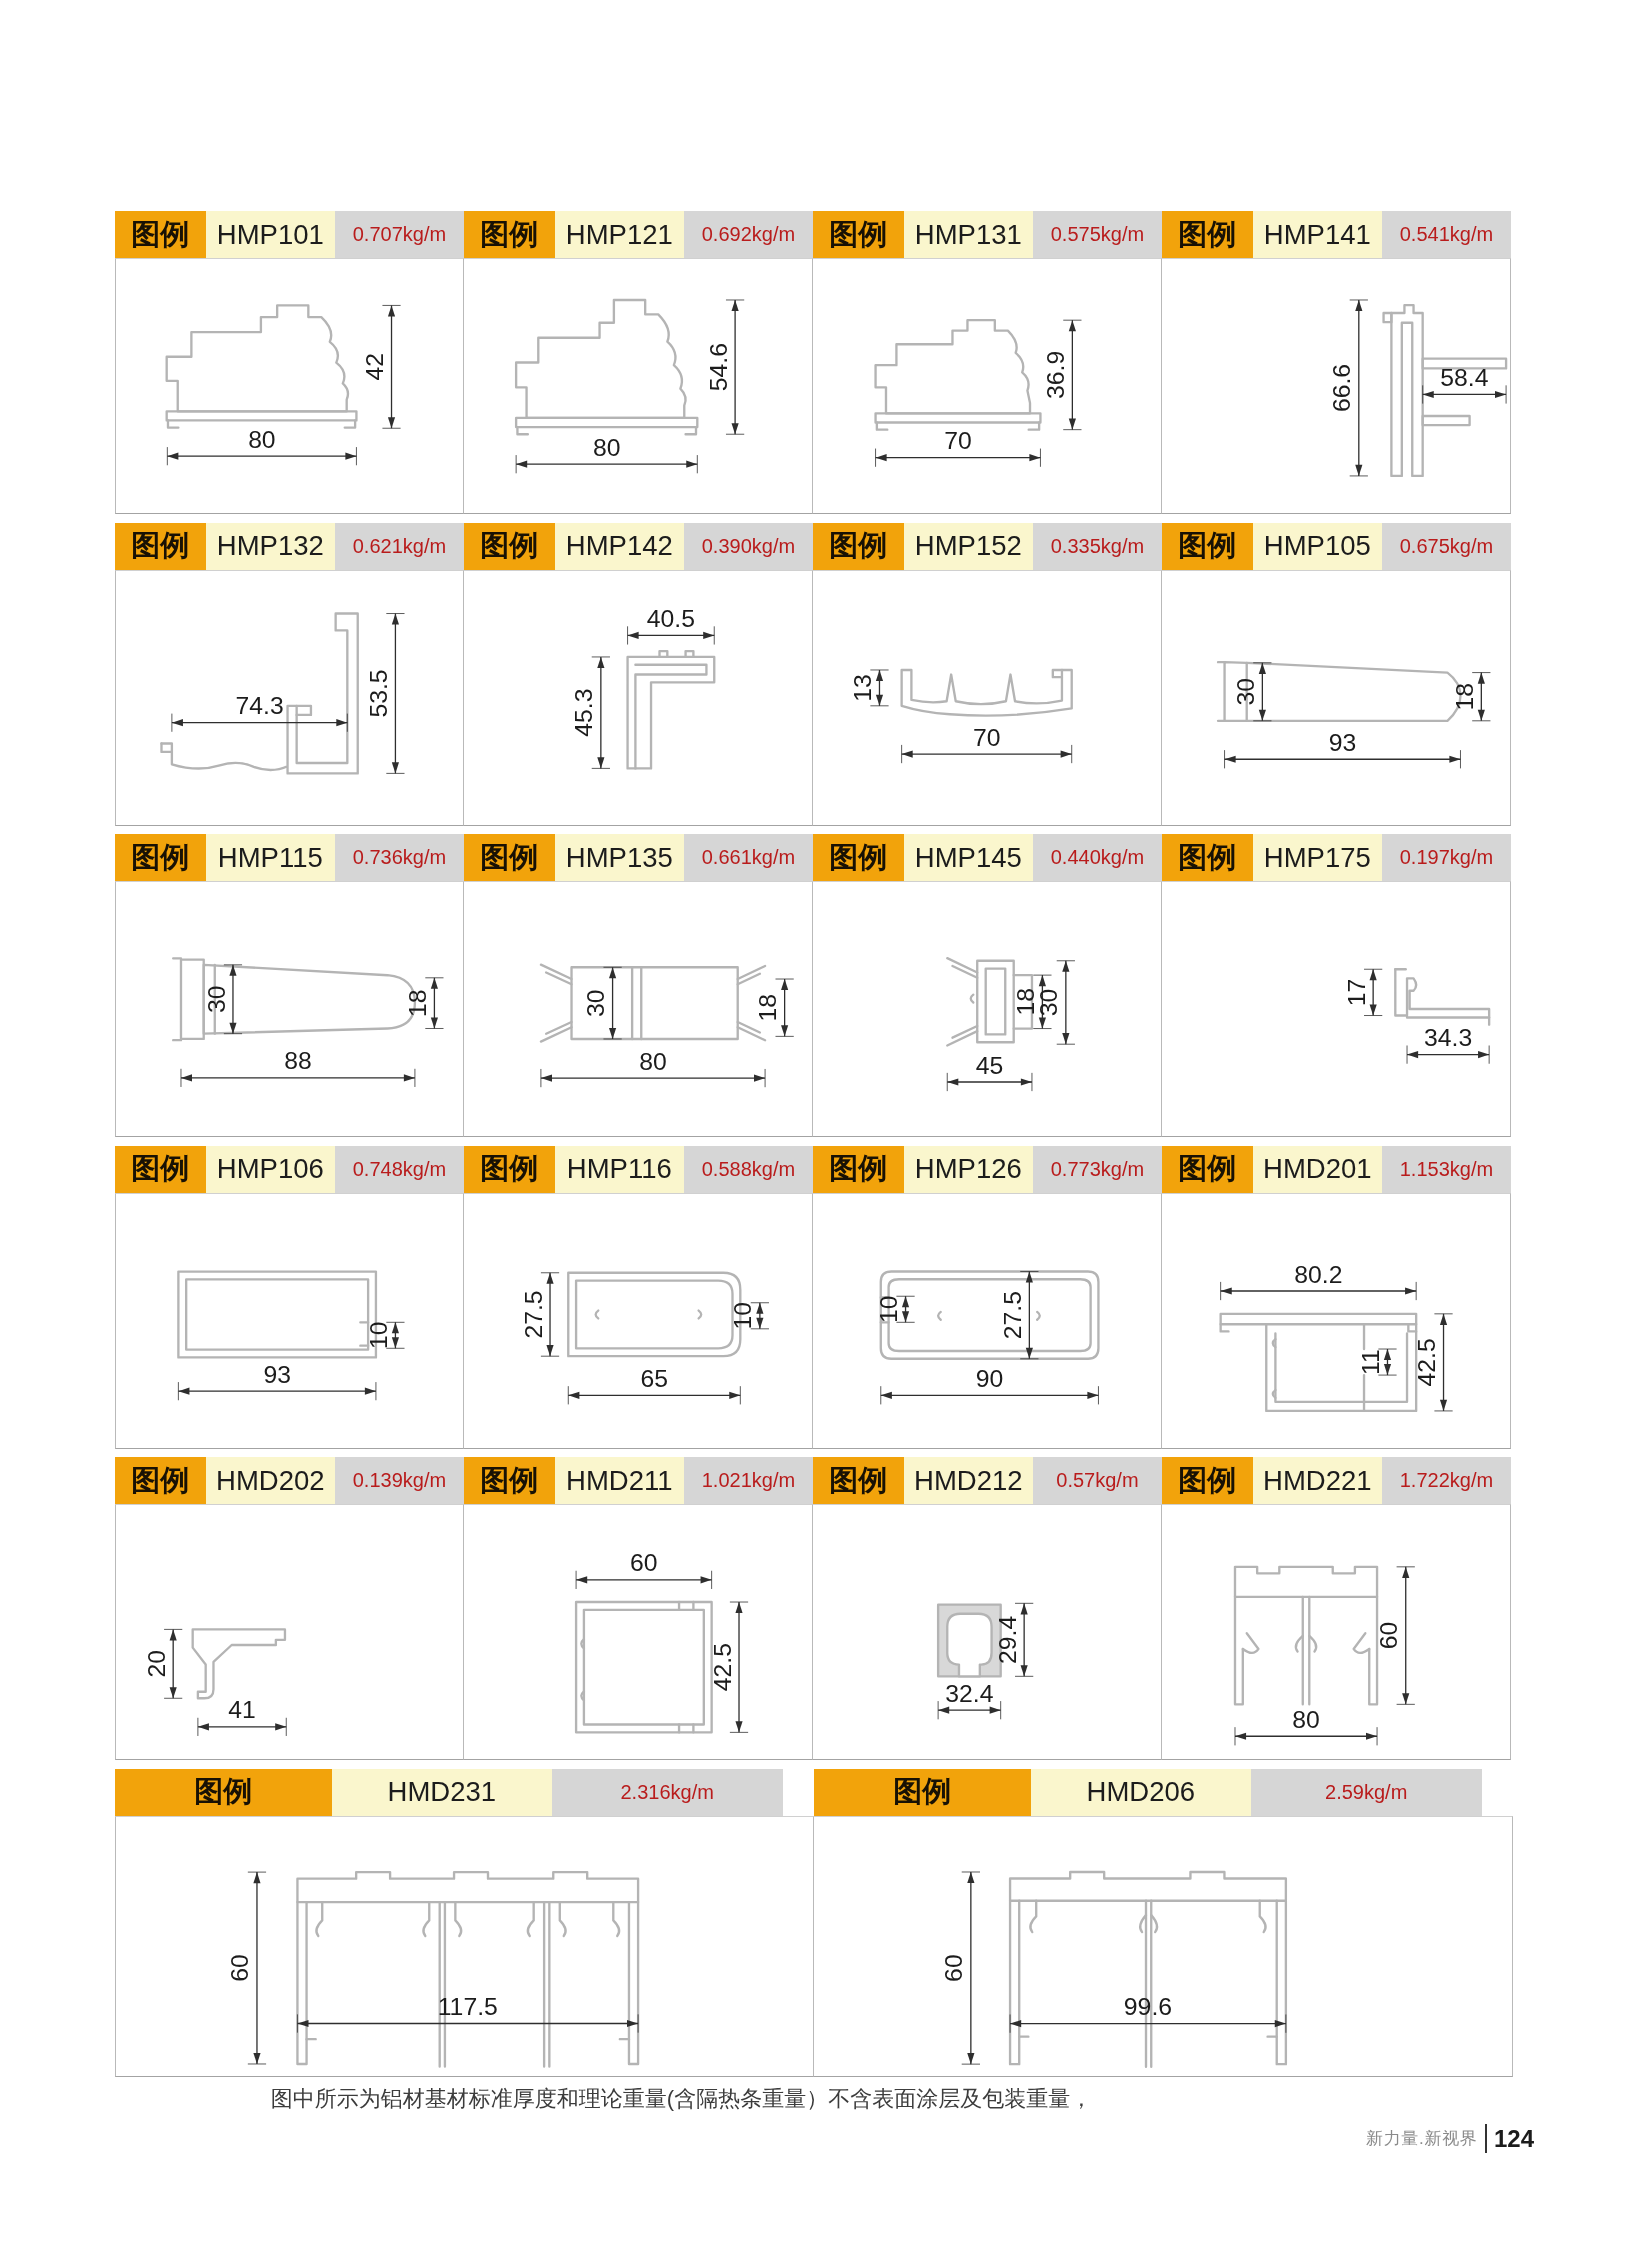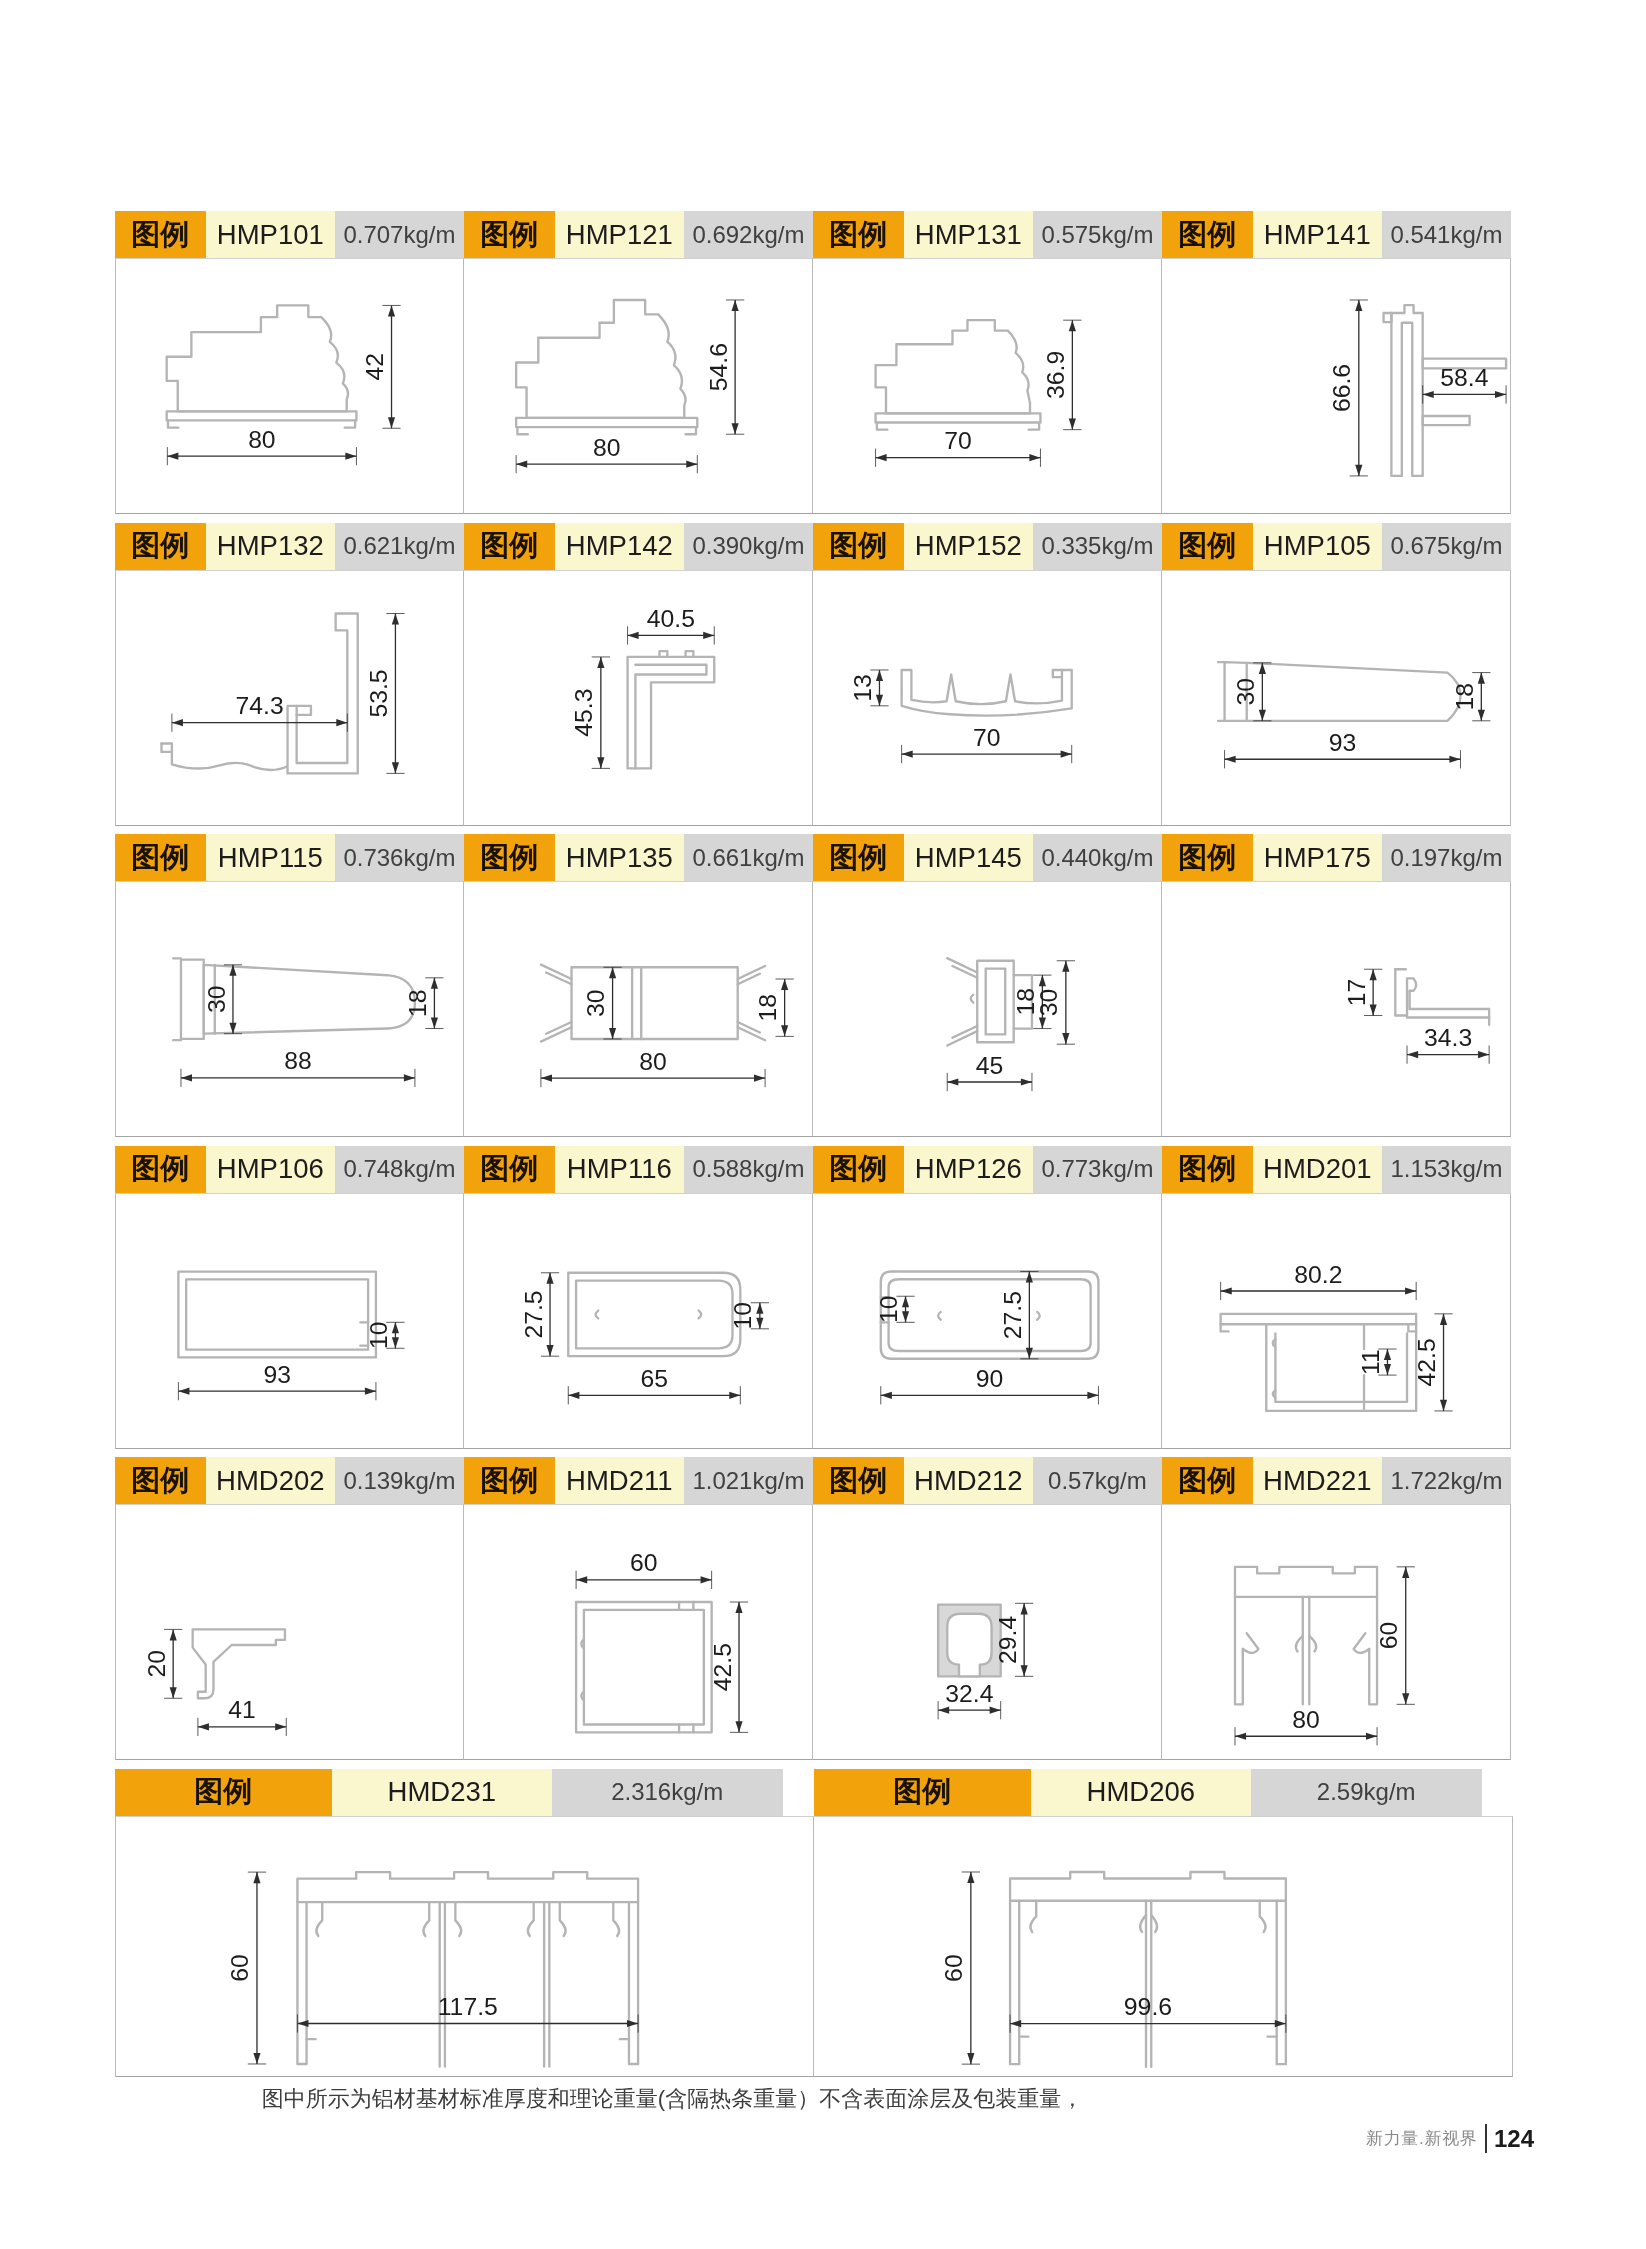--- a/index.html
+++ b/index.html
@@ -7,39 +7,39 @@
   .page{position:absolute;left:0;top:0;width:1647px;height:2250px;background:#fff;}
   #table{position:absolute;left:115px;top:211px;width:1398px;}
   .prow{display:flex;flex-direction:row;margin-bottom:8.5px;}
   .group{width:349px;}
   .group.wide{width:699px;}
   .hdr{display:flex;height:47px;}
   .h-legend{background:var(--orange,#F2A30B);color:#181104;font-weight:bold;font-size:29px;
     display:flex;align-items:center;justify-content:center;width:26%;}
   .h-code{background:var(--cream,#FAF6CD);color:#1c1c1c;font-size:27.5px;
     display:flex;align-items:center;justify-content:center;width:37%;}
-  .h-wt{background:var(--gray,#D6D6D6);color:#404040;font-size:24px;
+  .h-wt{background:var(--gray,#D6D6D6);color:#b91c1c;font-size:20px;
     display:flex;align-items:center;justify-content:center;width:37%;}
   .group.wide .h-legend{width:31%;}
   .group.wide .h-code{width:31.5%;}
   .group.wide .h-wt{width:33%;}
   .group.wide .h-fill{width:4.5%;background:#fff;}
   .draw{border-left:0.7px solid #b9b9b9;border-right:0.7px solid #b9b9b9;
     border-top:0.7px solid #d0d0d0;border-bottom:1.3px solid #a3a3a3;
     box-sizing:border-box;background:#fff;}
   .group + .group .draw{border-left:none;}
   .draw svg{display:block;}
   
   .pp{stroke:#b4b4b4;stroke-width:3.6;fill:none;stroke-linejoin:round;stroke-linecap:round;}
   .dl{stroke:#2e2e2e;stroke-width:2;fill:none;}
   .dlt{stroke:#2e2e2e;stroke-width:1.2;fill:none;}
   .da{fill:#2e2e2e;stroke:none;}
   .dt{font-family:"Liberation Sans",sans-serif;font-size:38px;fill:#1c1c1c;}
   .footnote{position:absolute;left:0;top:2080px;width:1345px;text-align:center;
-    color:#3c3c3c;font-size:22px;line-height:37px;}
+    color:#3c3c3c;font-size:22px;line-height:37px;padding-left:9px;}
   .brand{position:absolute;right:113px;top:2124px;display:flex;align-items:center;margin-left:13px;}
   .brand-text{color:#8a8a8a;font-size:17px;letter-spacing:0.7px;}
   .brand-bar{display:inline-block;width:2px;height:29px;background:#333;margin:0 6.5px 0 7.9px;}
   .page-num{color:#1c1c1c;font-size:24px;font-weight:bold;}
 </style>
 </head>
 <body>
 
 <div class="page">
   <div id="table">

